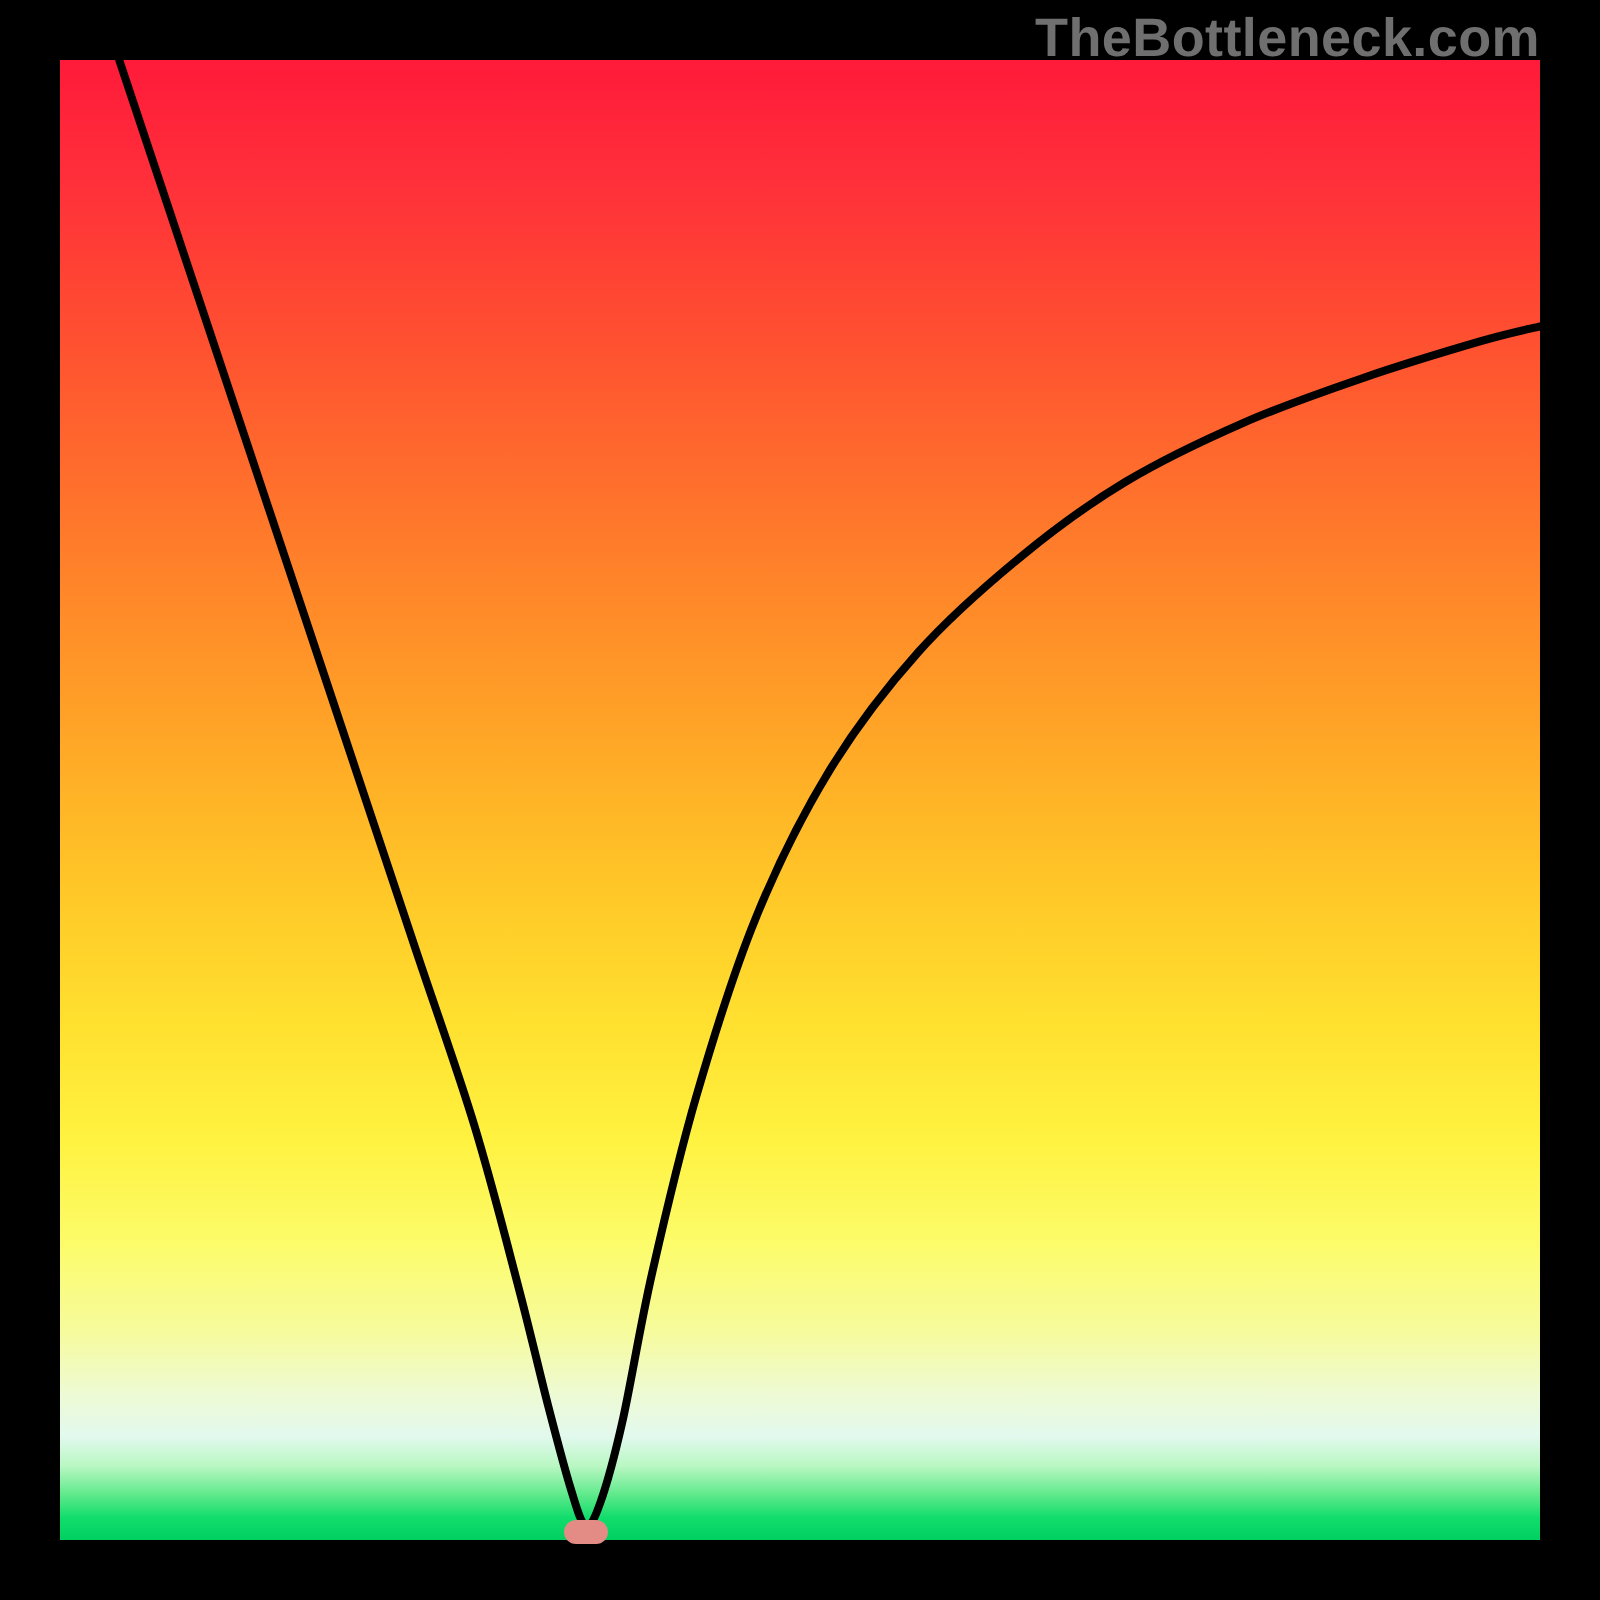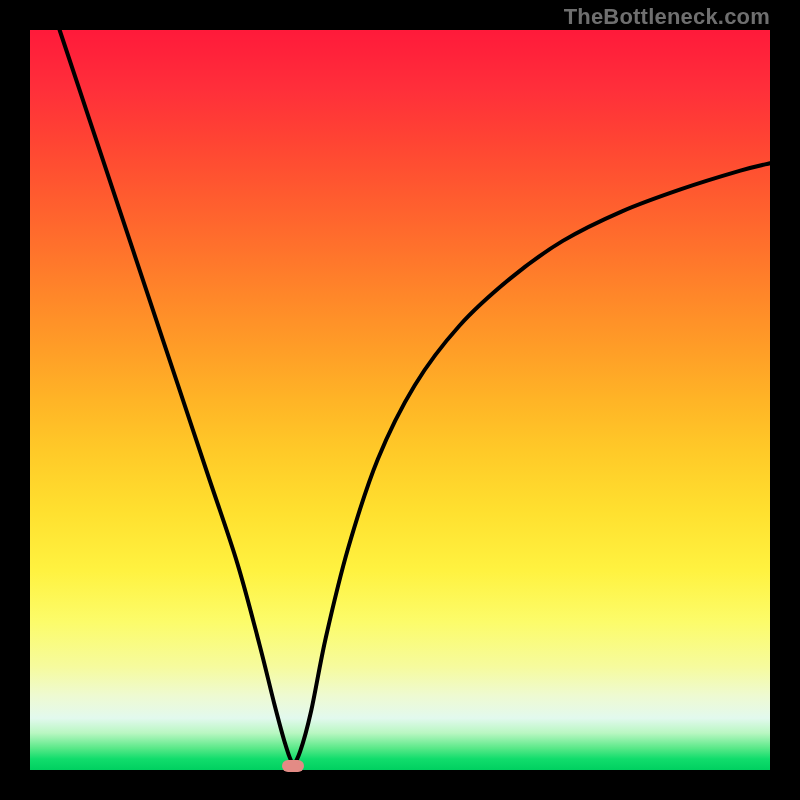--- a/index.html
+++ b/index.html
@@ -43,21 +43,21 @@
       #5ce98a 97%,
       #11dd6c 98.5%,
       #00d060 100%
     );
   }
   .watermark {
     position: absolute;
     top: 4px;
     right: 30px;
     font-family: Arial, Helvetica, sans-serif;
-    font-size: 22px;
+    font-size: 27px;
     font-weight: 600;
     color: #6f6f6f;
     letter-spacing: 0.2px;
     margin-left: 16px;
   }
   svg.curve {
     position: absolute;
     left: 0; top: 0;
     width: 740px;
     height: 740px;

